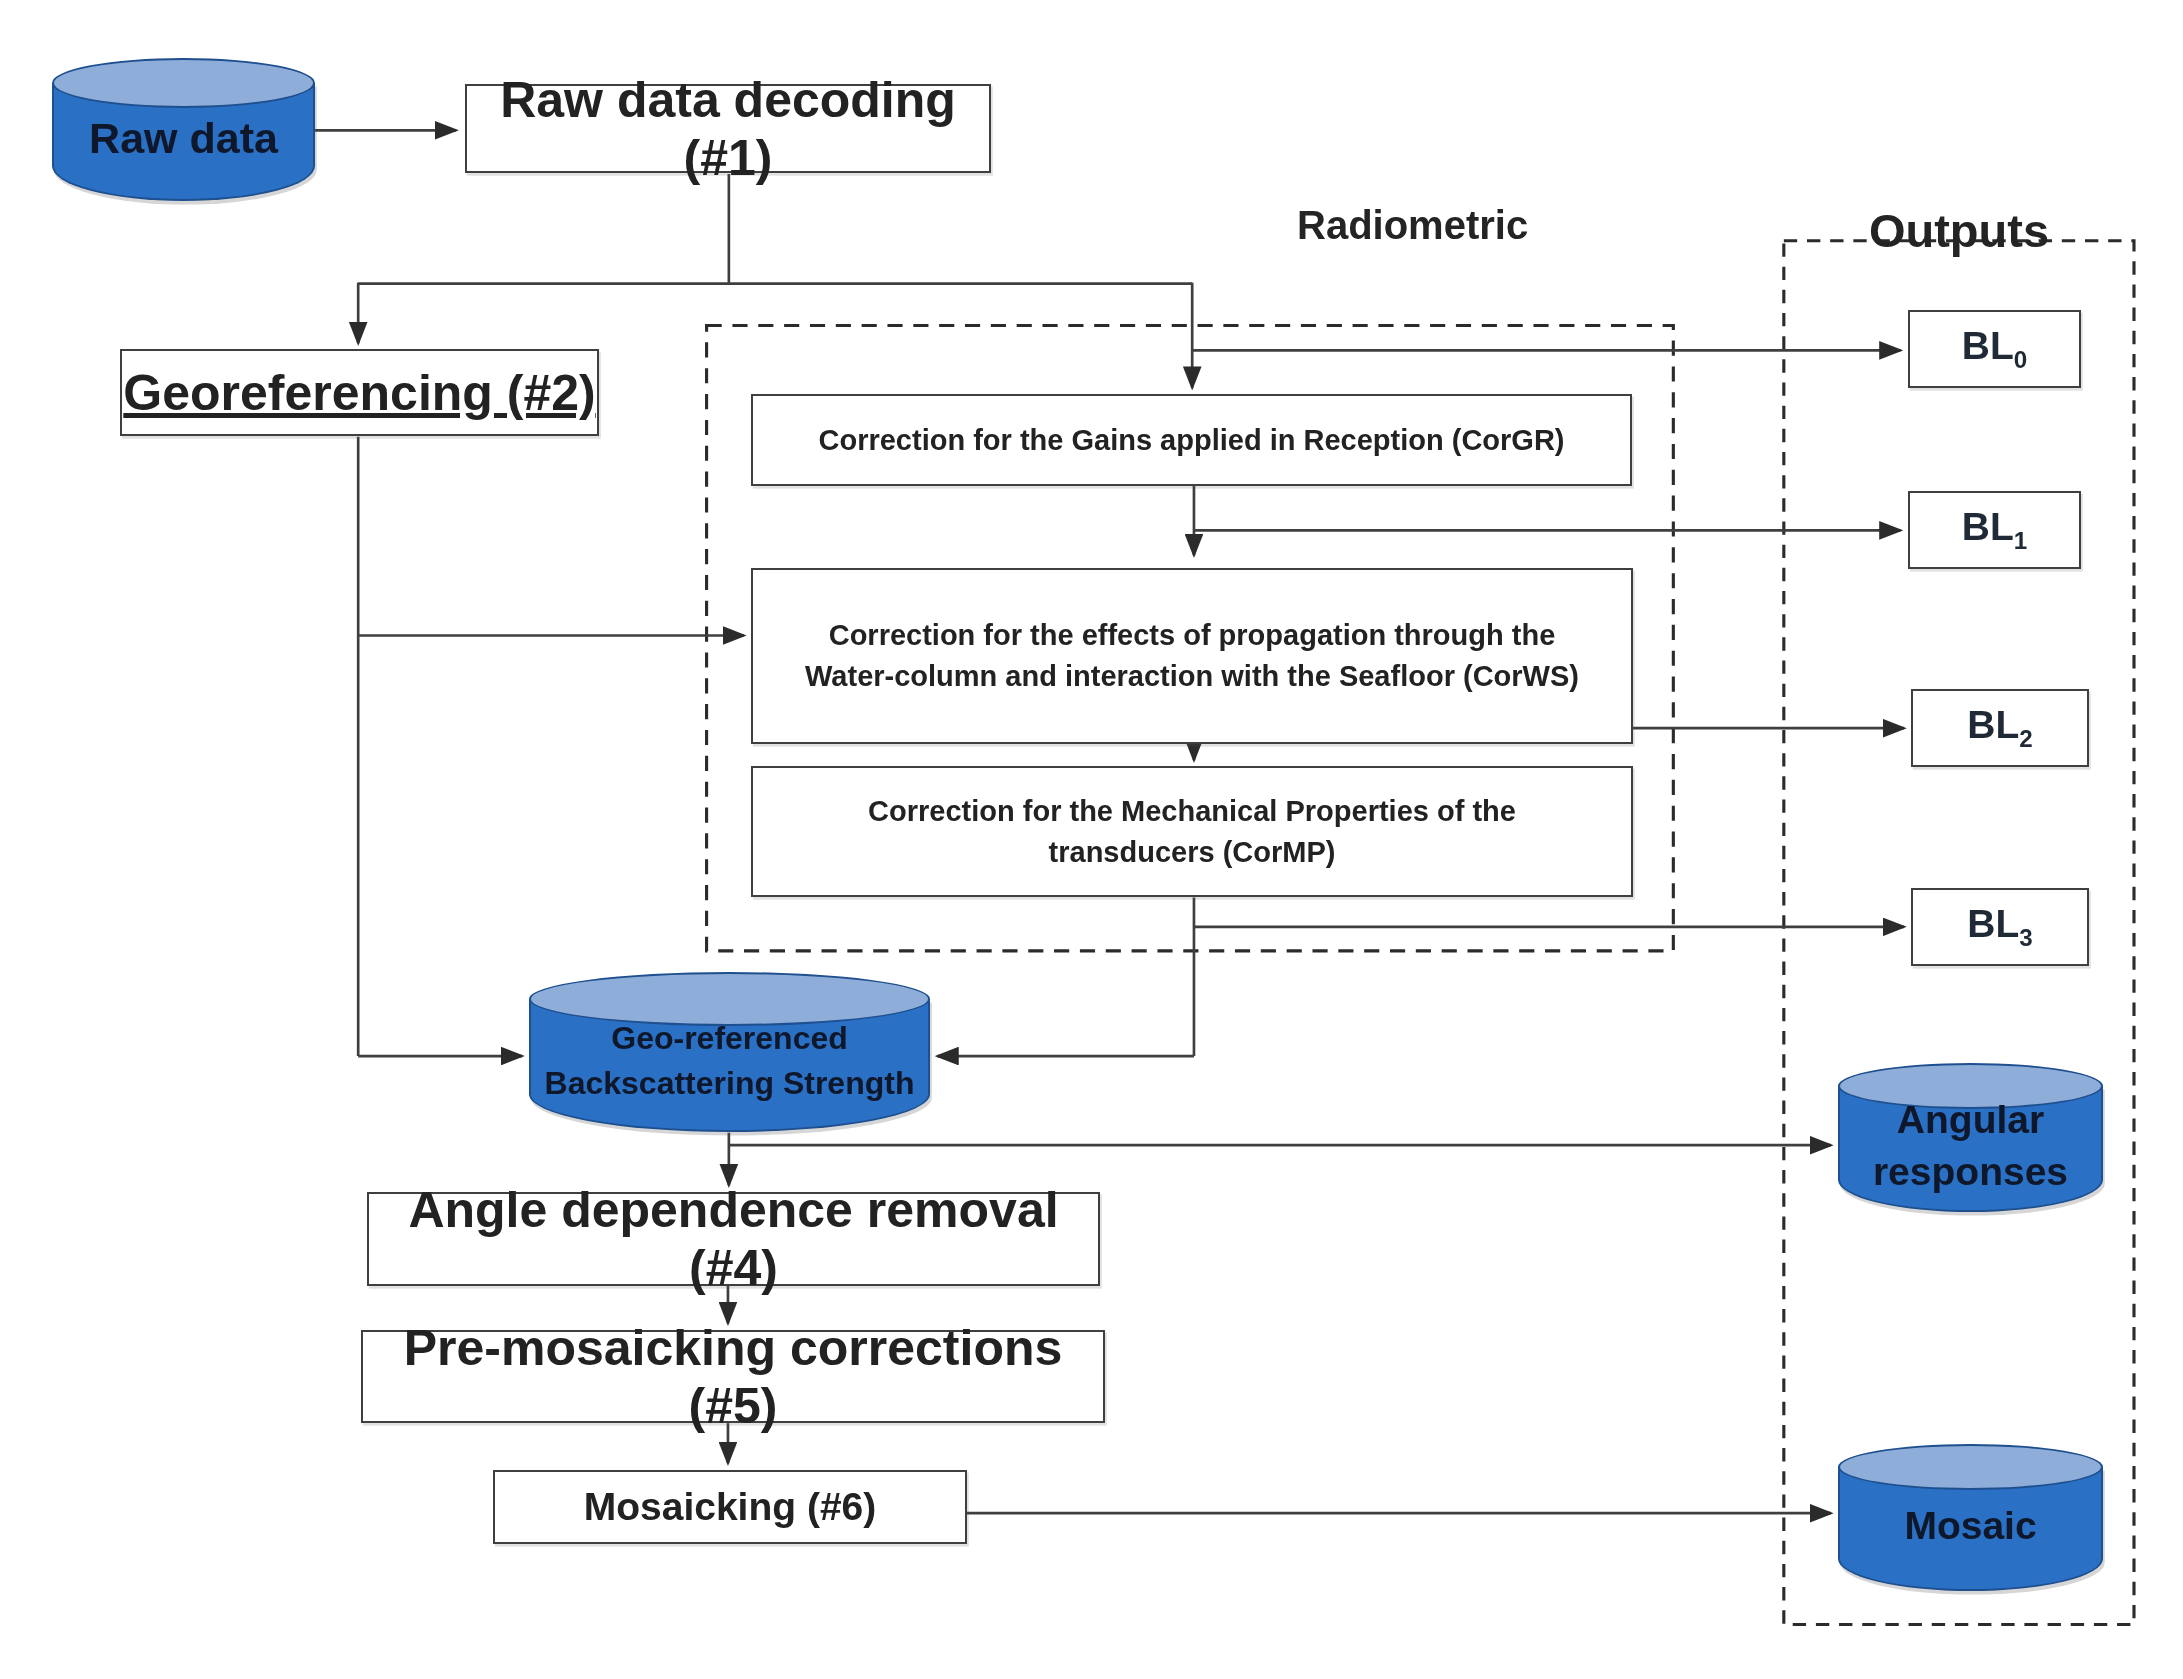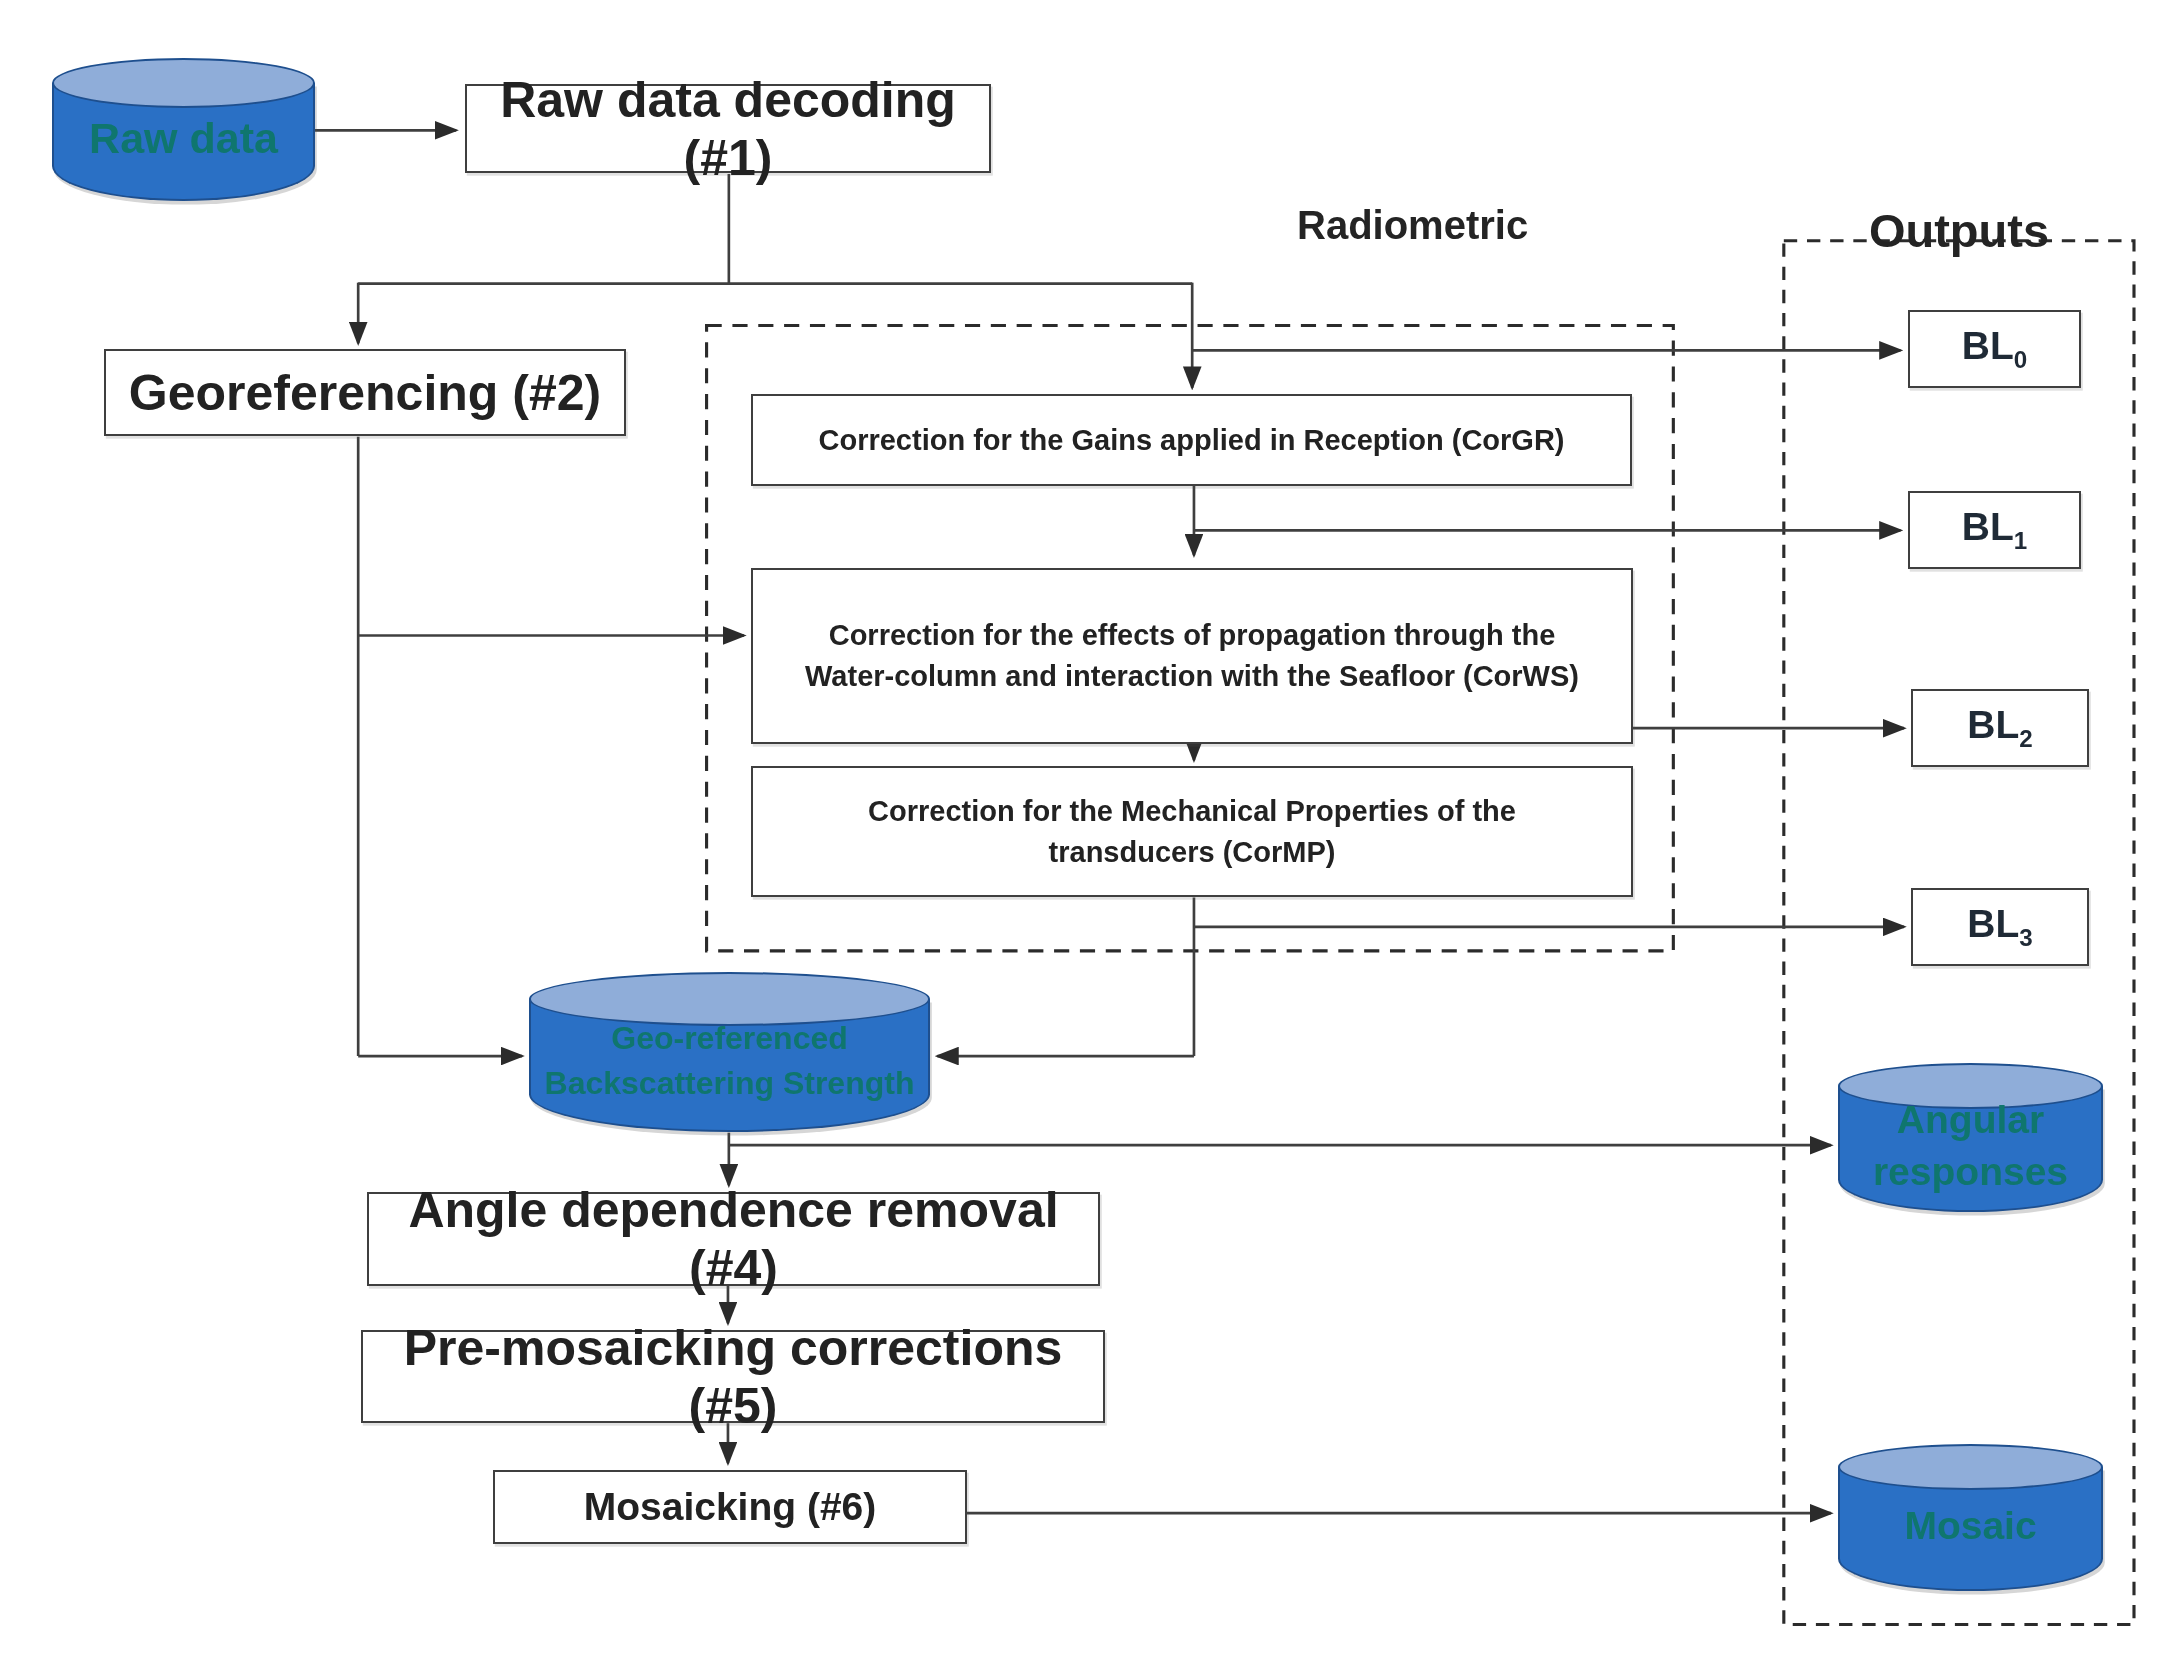--- a/index.html
+++ b/index.html
@@ -40,21 +40,21 @@
     position:absolute;left:0;top:var(--ry);right:0;bottom:0;
     background:#2a70c5;border:2.7px solid #1e4f8e;border-top:none;
     border-radius:0 0 50% 50% / 0 0 calc(var(--ry)*1.4) calc(var(--ry)*1.4);
     box-sizing:border-box;z-index:1;
     box-shadow:1.8px 3.6px 0 rgba(90,90,90,0.25);
   }
   .cyl-label{
     position:absolute;left:0;right:0;top:0;bottom:0;z-index:3;
     display:flex;flex-direction:column;align-items:center;justify-content:center;
     padding-top:calc(var(--ry)*0.7);
-    color:#0f766e;font-weight:700;text-align:center;
+    color:#0f172a;font-weight:700;text-align:center;
   }
   .cyl-label span{display:block;}
   .cyl-lg{font-size:43px;}
   .cyl-md{font-size:39px;line-height:52px;}
   .cyl-sm{font-size:32px;line-height:45px;}
 </style>
 </head>
 <body>
 
 <div class="stage">
@@ -99,21 +99,21 @@
     <div class="cyl-body"></div>
     <div class="cyl-label cyl-lg">
       <span>Raw data</span>
     </div>
   </div>
 
   <div class="node lbl-lg" style="left:465px;top:84px;width:526px;height:89px;">
     <span>Raw data decoding (#1)</span>
   </div>
 
-  <div class="node lbl-lg" style="left:104px;top:349px;width:522px;height:87px;">
+  <div class="node lbl-lg" style="left:120px;top:349px;width:479px;height:87px;text-decoration:underline;">
     <span>Georeferencing (#2)</span>
   </div>
 
   <div class="free-label rad-label">
     <span>Radiometric</span>
   </div>
 
   <div class="node lbl-sm" style="left:751px;top:394px;width:881px;height:92px;">
     <span>Correction for the Gains applied in Reception (CorGR)</span>
   </div>

